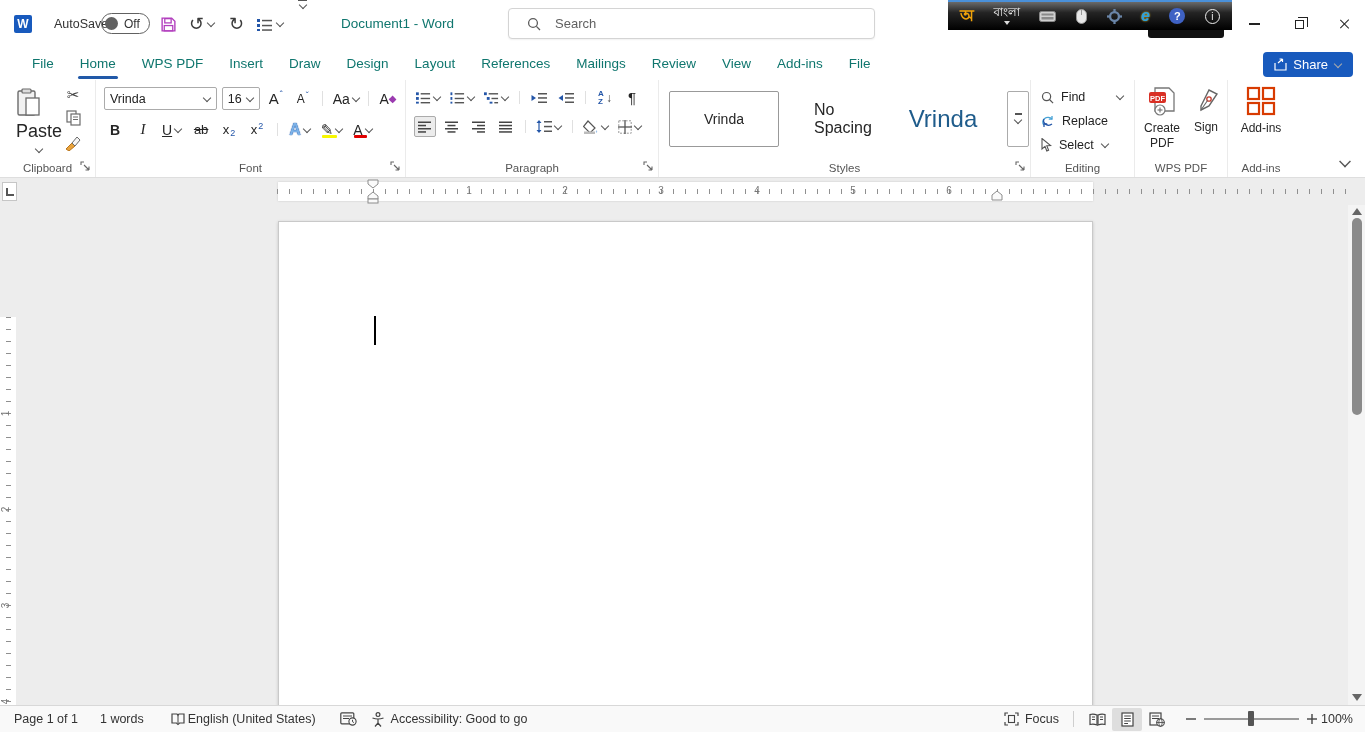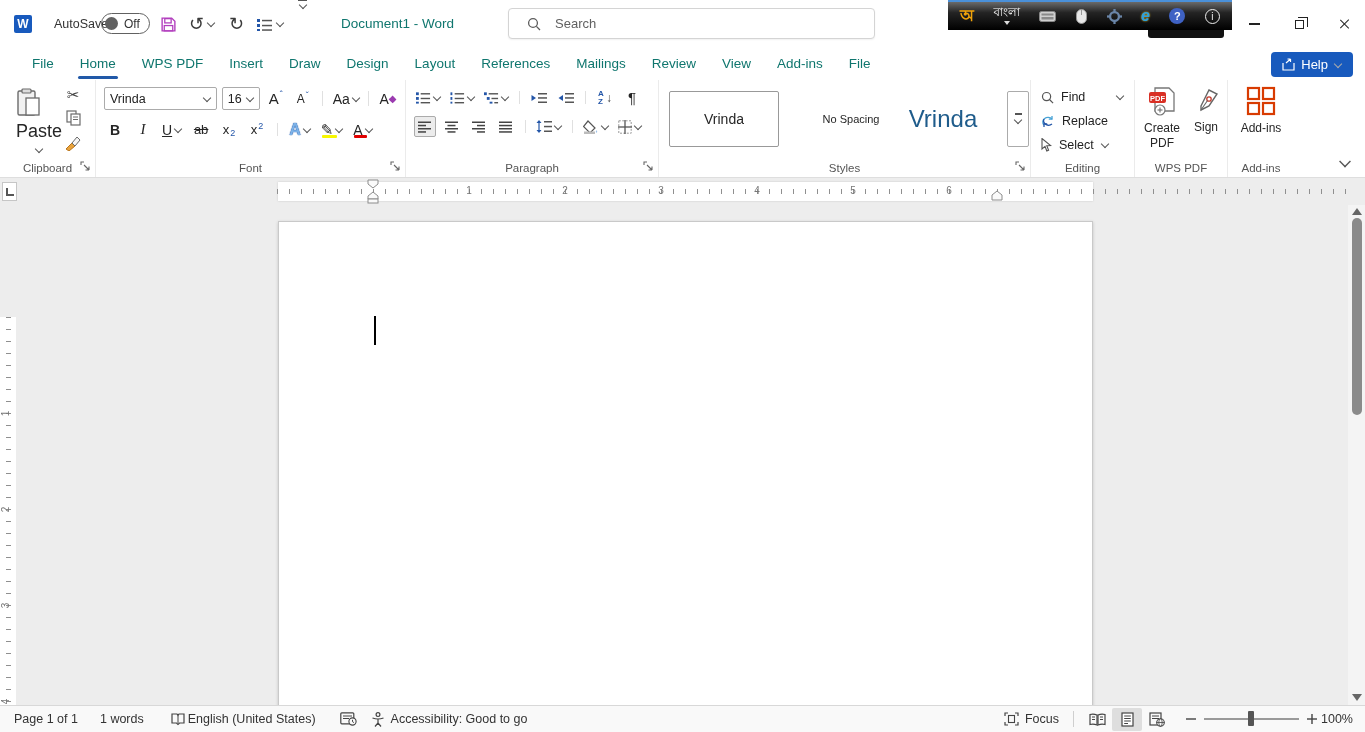--- a/index.html
+++ b/index.html
@@ -223,21 +223,21 @@
   <div class="tab">Review</div>
   <div class="tab">View</div>
   <div class="tab">Add-ins</div>
   <div class="tab">File</div>
 </div>
 <div class="share-btn">
   <svg width="13" height="13" viewBox="0 0 13 13">
     <path d="M1 5 v7 h11 V5" fill="none" stroke="#fff" stroke-width="1.2"></path>
     <path d="M4 5 L8.5 1 M8.5 1 h-3 M8.5 1 v3" fill="none" stroke="#fff" stroke-width="1.2"></path>
   </svg>
-  <span>Help</span>
+  <span>Share</span>
   <span class="chev" style="filter:invert(1);"></span>
 </div>
 
 <div class="ribbon">
 
   <div class="group" style="width:96px;">
     <div style="position:absolute; left:16px; top:8px; text-align:center;">
       <svg width="26" height="30" viewBox="0 0 26 30">
         <rect x="2" y="3" width="17" height="24" rx="1.5" fill="#f1f1f1" stroke="#6b6b6b" stroke-width="1.4"></rect>
         <rect x="6" y="1" width="9" height="4" rx="1" fill="#dcdcdc" stroke="#6b6b6b" stroke-width="1.2"></rect>
@@ -459,21 +459,21 @@
     </div>
     <span class="group-label">Paragraph</span>
     <svg class="launcher" width="10" height="10" viewBox="0 0 10 10">
       <path d="M1 4 V1 H4 M4 4 L9 9 M9 9 V5.5 M9 9 H5.5" fill="none" stroke="#666" stroke-width="1.1"></path>
     </svg>
   </div>
 
   <div class="group" style="width:372px; padding:11px 0 0 10px;">
     <div class="row" style="gap:1px;">
       <div class="style-item sel" style="width:110px; font-size:14px;">Vrinda</div>
-      <div class="style-item" style="width:108px; font-size:11px;padding-left:34px;">No Spacing</div>
+      <div class="style-item" style="width:108px; font-size:16px;padding-left:34px;">No Spacing</div>
       <div class="style-item" style="width:108px; font-size:24px; color:#1f5c8b;">Vrinda</div>
       <div class="gallery-strip" style="margin-left:9px;">
         <span class="strip-line"></span>
         <span class="chev"></span>
       </div>
     </div>
     <span class="group-label">Styles</span>
     <svg class="launcher" width="10" height="10" viewBox="0 0 10 10">
       <path d="M1 4 V1 H4 M4 4 L9 9 M9 9 V5.5 M9 9 H5.5" fill="none" stroke="#666" stroke-width="1.1"></path>
     </svg>

